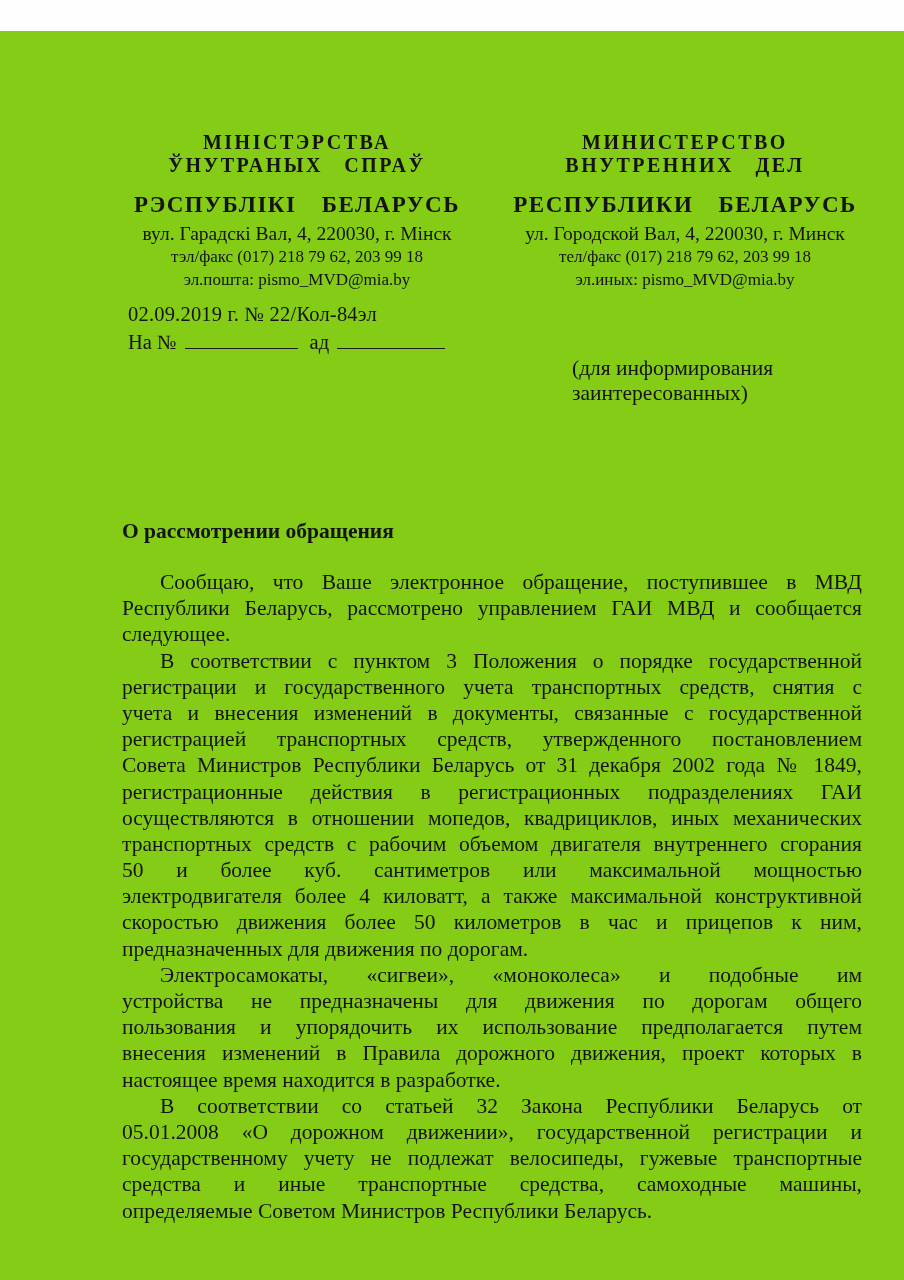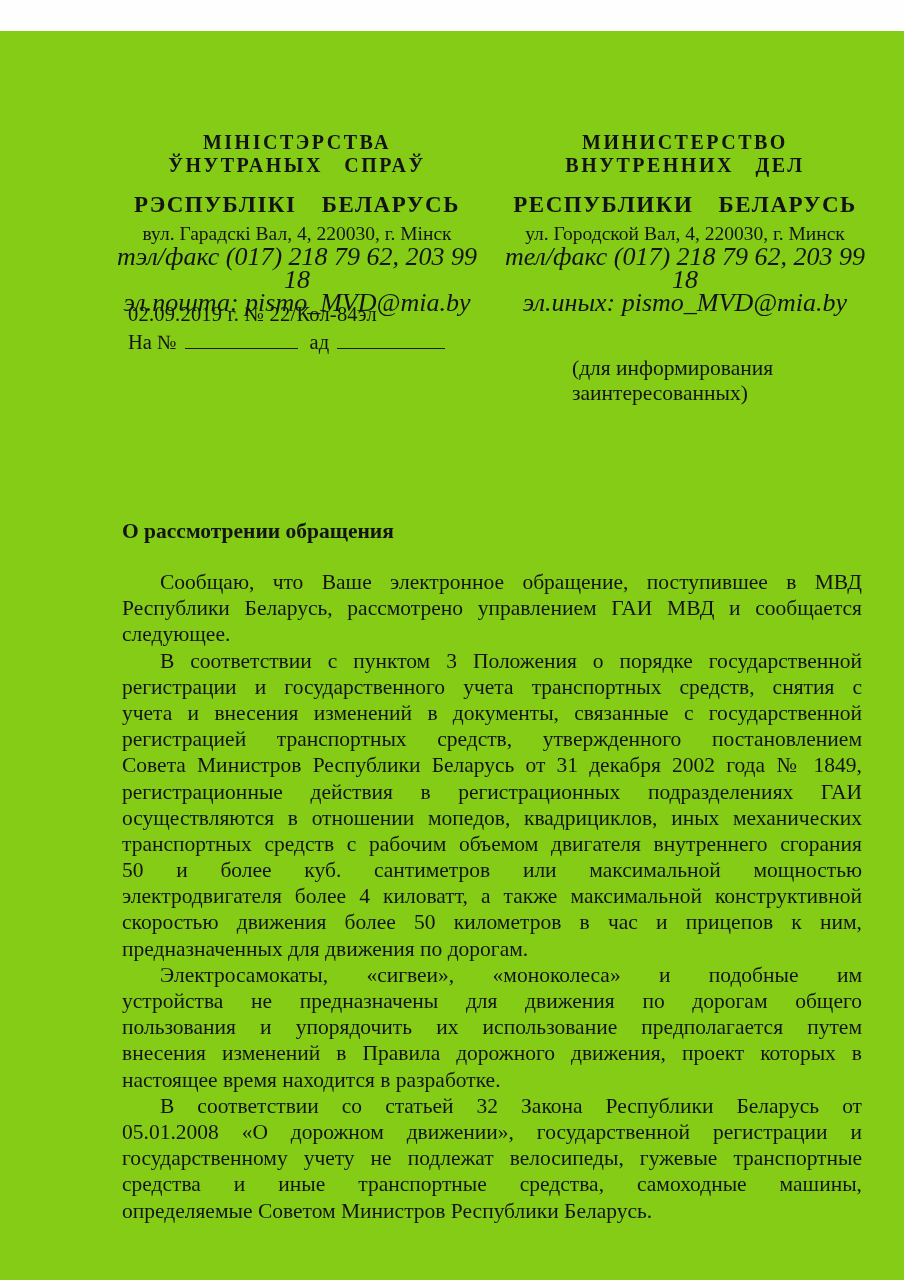--- a/index.html
+++ b/index.html
@@ -22,21 +22,21 @@
     letter-spacing: 2.5px;
   }
   .ministry-l2 { word-spacing: 14px; }
   .ministry-l3 {
     font-weight: bold; font-size: 23px; line-height: 26px;
     letter-spacing: 1.5px; word-spacing: 18px;
     margin-top: 15px;
     text-align: center;
   }
   .lh-addr { font-size: 19.5px; line-height: 23px; margin-top: 4px; }
-  .lh-line { font-size: 26px; line-height: 23px; font-style: italic; }
+  .lh-line { font-size: 17px; line-height: 23px; }
 
   
   .ref-block { position: absolute; left: 128px; top: 271px; font-size: 20.5px; }
   .ref-date { line-height: 24px; letter-spacing: 0.2px; }
   .ref-reply { line-height: 26px; margin-top: 3px; }
   .blank {
     display: inline-block; height: 16px;
     border-bottom: 1.7px solid #1c1c1c;
     vertical-align: baseline;
   }

